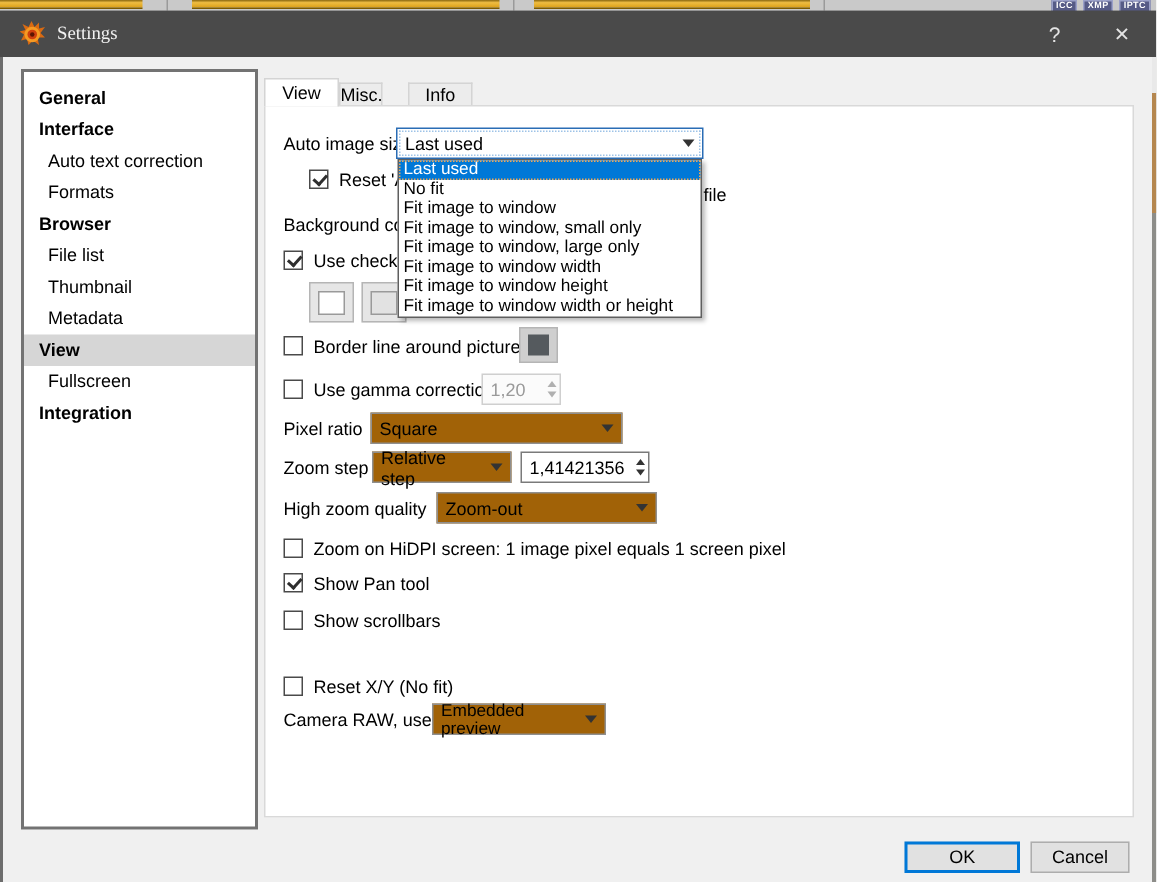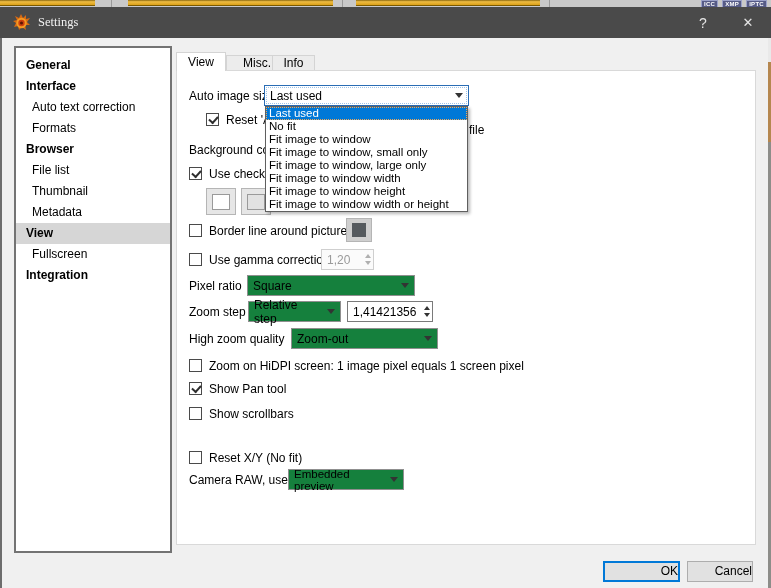--- a/index.html
+++ b/index.html
@@ -34,33 +34,33 @@
   .sidebar { position:absolute; left:14px; top:46px; width:158px; height:507px; background:#fff; border:2px solid #737373; padding-top:7px; }
   .side-item { position:relative; height:21px; line-height:21px; padding-left:10px; white-space:nowrap; }
   .side-item.bold { font-weight:bold; }
   .side-item.sub { padding-left:16px; }
   .side-item.selected { background:#d6d6d6; }
 
   
   .tab { position:absolute; background:#ececec; border:1px solid #d4d4d4; border-bottom:none; text-align:center; }
   .tab.active { background:#fff; z-index:3; }
   .tab-view { left:176px; top:52px; width:50px; height:19px; line-height:18px; }
-  .tab-misc { left:226px; top:55px; width:62px; height:16px; line-height:15px; }
+  .tab-misc { left:226px; top:55px; width:29px; height:16px; line-height:15px; }
   .tab-info { left:272px; top:55px; width:43px; height:16px; line-height:15px; }
 
   
   .panel { position:absolute; left:176px; top:70px; width:580px; height:475px; background:#fff; border:1px solid #d9d9d9; }
   .row { position:absolute; white-space:nowrap; }
   .lbl { font-size:12px; }
   .check-row { display:flex; align-items:center; gap:7px; height:15px; }
 
   .checkbox { position:relative; width:13px; height:13px; background:#fff; border:1px solid #4a4a4a; flex:0 0 13px; }
   .checkbox.checked::after { content:""; position:absolute; left:2px; top:2px; width:7px; height:4px; border-left:2px solid #2e2e2e; border-bottom:2px solid #2e2e2e; transform:rotate(-48deg); }
 
-  .combo { position:absolute; height:21px; background:#15803d; border:1px solid #8f8f8f; display:flex; align-items:center; padding:0 5px; }
+  .combo { position:absolute; height:21px; background:#a16207; border:1px solid #8f8f8f; display:flex; align-items:center; padding:0 5px; }
   .combo .cval { flex:1; overflow:hidden; }
   .arr-down { width:0; height:0; border:4px solid transparent; border-top:5px solid #333; margin-top:4px; margin-left:4px; }
   .combo.focused { background:#fff; border:1px solid #2a6db5; outline:1px dotted #9ec3e8; outline-offset:-3px; }
 
   .spinner { position:absolute; height:21px; background:#fff; border:1px solid #7a7a7a; display:flex; align-items:center; padding:0 2px 0 5px; }
   .spin-col { margin-left:auto; display:flex; flex-direction:column; justify-content:center; gap:3px; padding-left:5px; }
   .tri-up { width:0; height:0; border:3px solid transparent; border-bottom:4px solid #333; }
   .tri-dn { width:0; height:0; border:3px solid transparent; border-top:4px solid #333; }
   .spinner.disabled { background:#fbfbfb; border-color:#cfcfcf; color:#9a9a9a; }
   .spinner.disabled .tri-up { border-bottom-color:#b0b0b0; }
@@ -68,21 +68,21 @@
 
   .swatch-btn { position:absolute; background:#e6e6e6; border:1px solid #b5b5b5; display:flex; align-items:center; justify-content:center; }
   .swatch-inner { border:1px solid #9a9a9a; }
 
   
   .ddlist { position:absolute; left:88px; top:35px; width:203px; background:#fff; border:1px solid #5f5f5f; z-index:10; box-shadow:2px 2px 3px rgba(0,0,0,0.28); }
   .dditem { height:13px; line-height:13px; font-size:11.5px; padding-left:3px; }
   .dditem.selected { background:#0078d7; color:#fff; outline:1px dotted #f0a858; outline-offset:-1px; }
 
   
-  .btn { position:absolute; height:21px; background:#e1e1e1; border:1px solid #adadad; text-align:right; line-height:19px; font-size:12px; }
+  .btn { position:absolute; height:21px; background:#e1e1e1; border:1px solid #adadad; text-align:center; line-height:19px; font-size:12px; }
   .btn-ok { left:603px; top:561px; width:77px; border:2px solid #0078d7; line-height:17px; }
   .btn-cancel { left:687px; top:561px; width:66px; }
 </style>
 </head>
 <body>
 
 <div class="screen">
 
   <div class="top-strip">
     <div class="orange-bar ob1"></div>

